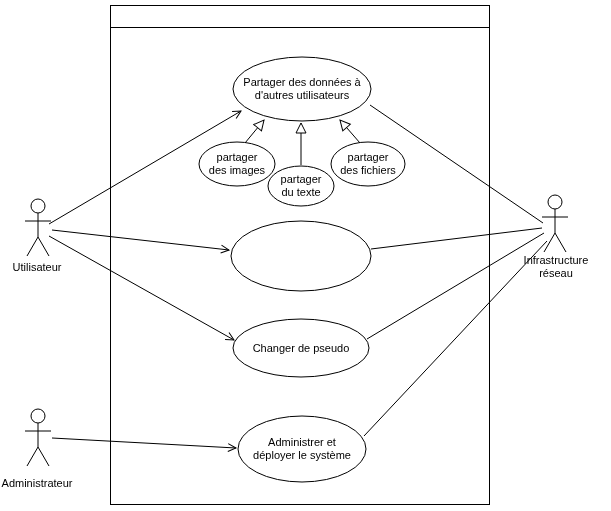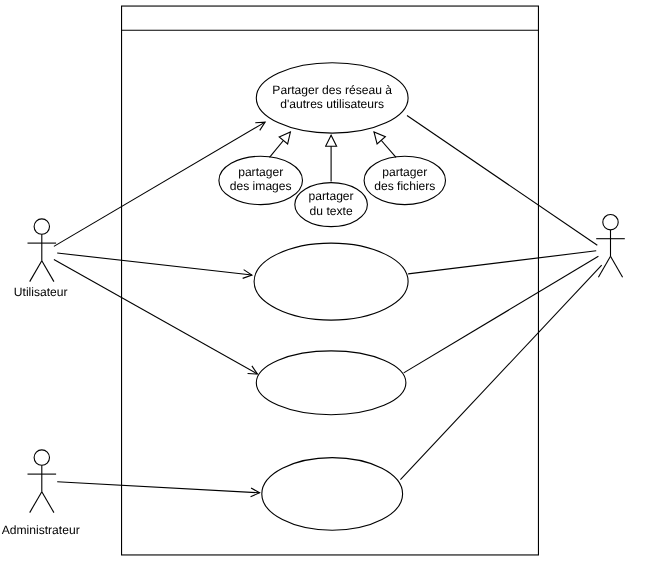--- a/index.html
+++ b/index.html
@@ -88,33 +88,37 @@
     <g stroke="#000" fill="none">
       <circle cx="38" cy="416" r="7"></circle>
       <line x1="38" y1="423" x2="38" y2="447"></line>
       <line x1="25" y1="431" x2="51" y2="431"></line>
       <line x1="38" y1="447" x2="27" y2="466"></line>
       <line x1="38" y1="447" x2="49" y2="466"></line>
     </g>
   </svg>
 
 
-  <div class="lbl" style="left:302px; top:89px;">Partager des réseau à
+  <div class="lbl" style="left:302px; top:89px;">Partager des données à
 d'autres utilisateurs</div>
 
   <div class="lbl" style="left:237px; top:164px;">partager
 des images</div>
 
   <div class="lbl" style="left:301px; top:186px;">partager
 du texte</div>
 
   <div class="lbl" style="left:368px; top:164px;">partager
 des fichiers</div>
 
 
+  <div class="lbl" style="left:301px; top:348px;">Changer de pseudo</div>
 
+  <div class="lbl" style="left:302px; top:449px;">Administrer et
+déployer le système</div>
 
   <div class="lbl" style="left:37px; top:267px;">Utilisateur</div>
 
+  <div class="lbl" style="left:556px; top:267px;">Infrastructure réseau</div>
 
   <div class="lbl" style="left:37px; top:483px;">Administrateur</div>
 
 </div>
 
 </body></html>

